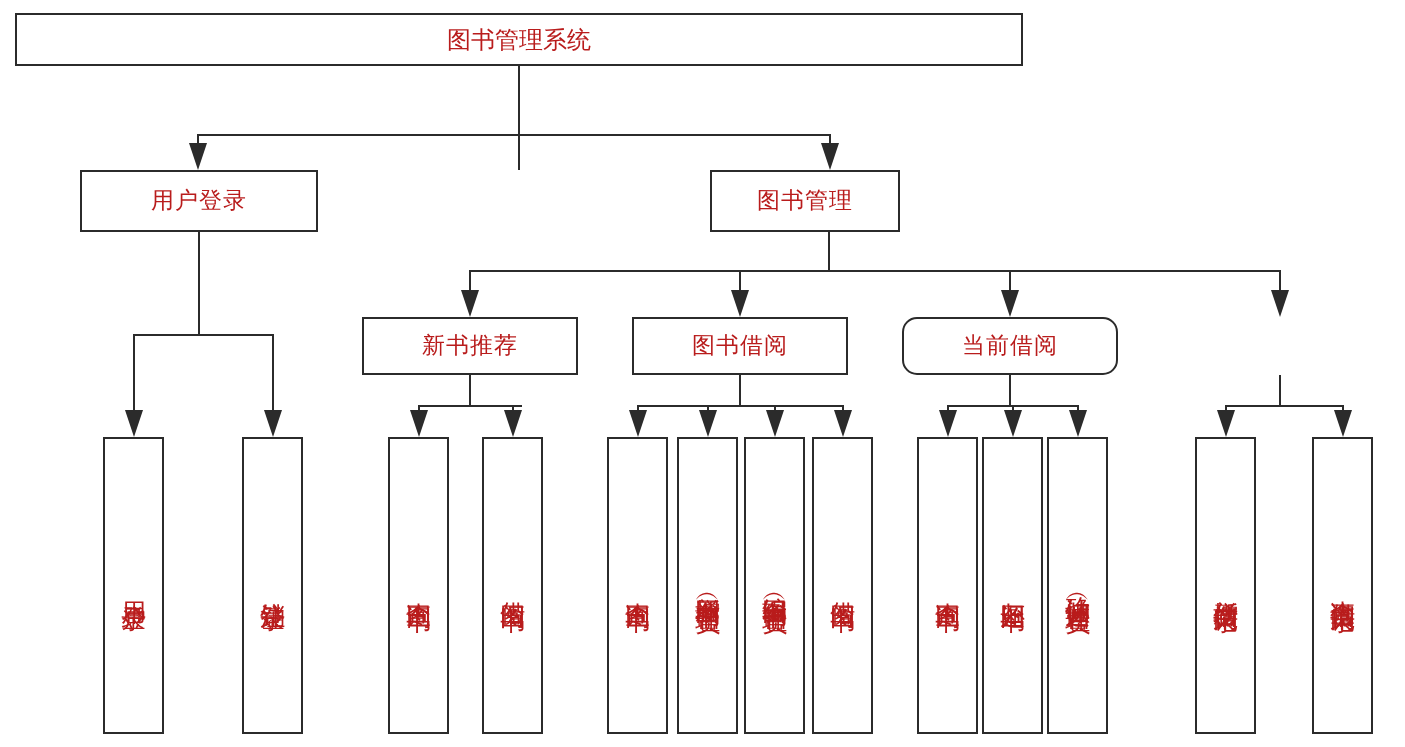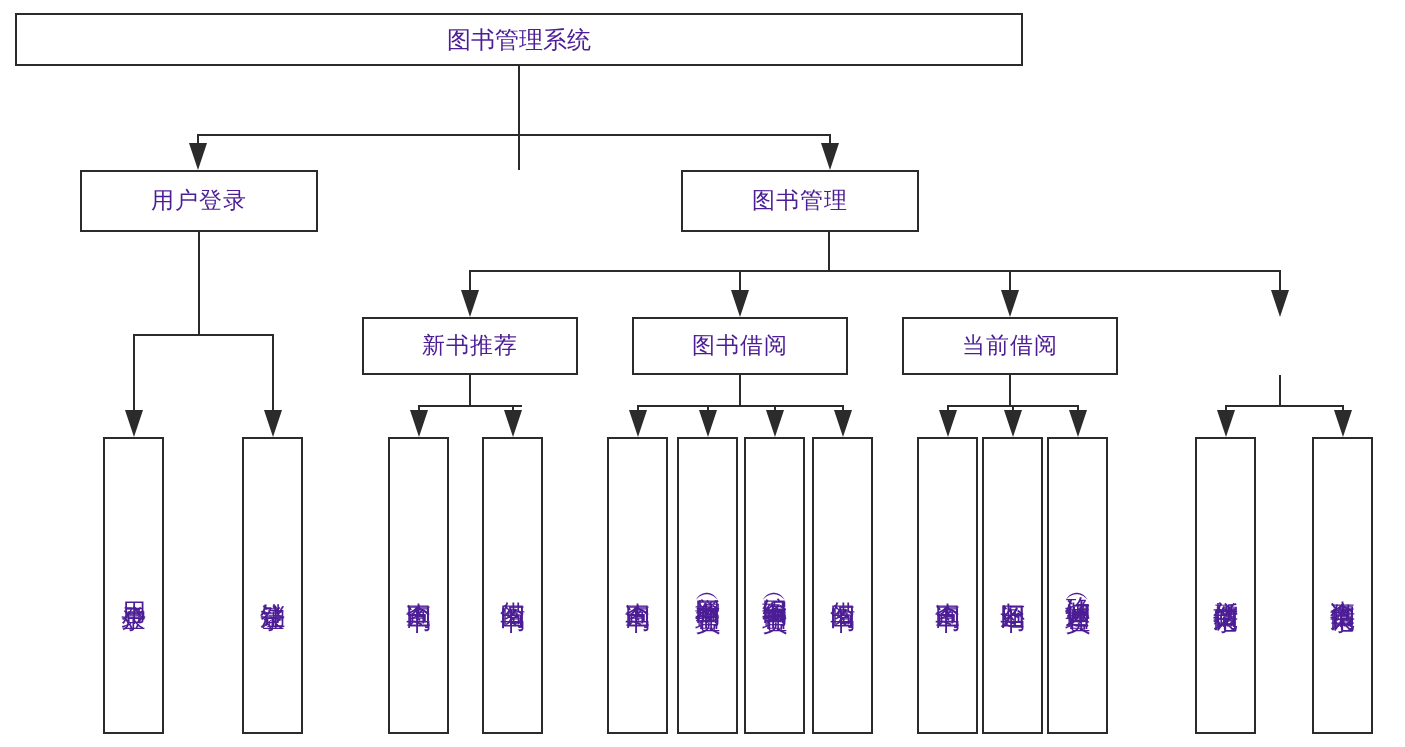--- a/index.html
+++ b/index.html
@@ -18,21 +18,21 @@
     overflow: hidden;
   }
   .node {
     position: absolute;
     box-sizing: border-box;
     border: 2px solid #2b2b2b;
     background: #ffffff;
     display: flex;
     align-items: center;
     justify-content: center;
-    color: #4c1d95;
+    color: #b91c1c;
   }
   .node-h {
     font-size: 23px;
     letter-spacing: 1px;
     line-height: 1.1;
   }
   .node-root {
     font-size: 24px;
   }
   .node-v {
@@ -83,21 +83,21 @@
   <div class="edge edge-h" style="left:197px; top:134px; width:634px; height:2px;"></div>
 
   <div class="edge edge-v" style="left:197px; top:134px; width:2px; height:16px;"></div>
   <div class="arrow" style="left:189px; top:143px;"></div>
   <div class="edge edge-v" style="left:829px; top:134px; width:2px; height:16px;"></div>
   <div class="arrow" style="left:821px; top:143px;"></div>
 
   <div class="node node-h" style="left:80px; top:170px; width:238px; height:62px;">
     <span>用户登录</span>
   </div>
-  <div class="node node-h" style="left:681px; top:170px; width:238px; height:62px;">
+  <div class="node node-h" style="left:710px; top:170px; width:190px; height:62px;">
     <span>图书管理</span>
   </div>
 
   <div class="edge edge-v" style="left:198px; top:232px; width:2px; height:104px;"></div>
   <div class="edge edge-h" style="left:133px; top:334px; width:140px; height:2px;"></div>
   <div class="edge edge-v" style="left:133px; top:334px; width:2px; height:80px;"></div>
   <div class="arrow" style="left:125px; top:410px;"></div>
   <div class="edge edge-v" style="left:272px; top:334px; width:2px; height:80px;"></div>
   <div class="arrow" style="left:264px; top:410px;"></div>
 
@@ -111,21 +111,21 @@
   <div class="arrow" style="left:1001px; top:290px;"></div>
   <div class="edge edge-v" style="left:1279px; top:270px; width:2px; height:30px;"></div>
   <div class="arrow" style="left:1271px; top:290px;"></div>
 
   <div class="node node-h" style="left:362px; top:317px; width:216px; height:58px;">
     <span>新书推荐</span>
   </div>
   <div class="node node-h" style="left:632px; top:317px; width:216px; height:58px;">
     <span>图书借阅</span>
   </div>
-  <div class="node node-h" style="left:902px; top:317px; width:216px; height:58px;">
+  <div class="node node-h" style="left:902px; top:317px; width:216px; height:58px;border-radius:15px;">
     <span>当前借阅</span>
   </div>
 
   <div class="edge edge-v" style="left:469px; top:375px; width:2px; height:32px;"></div>
   <div class="edge edge-h" style="left:418px; top:405px; width:104px; height:2px;"></div>
   <div class="edge edge-v" style="left:418px; top:405px; width:2px; height:12px;"></div>
   <div class="arrow" style="left:410px; top:410px;"></div>
   <div class="edge edge-v" style="left:512px; top:405px; width:2px; height:12px;"></div>
   <div class="arrow" style="left:504px; top:410px;"></div>
 

